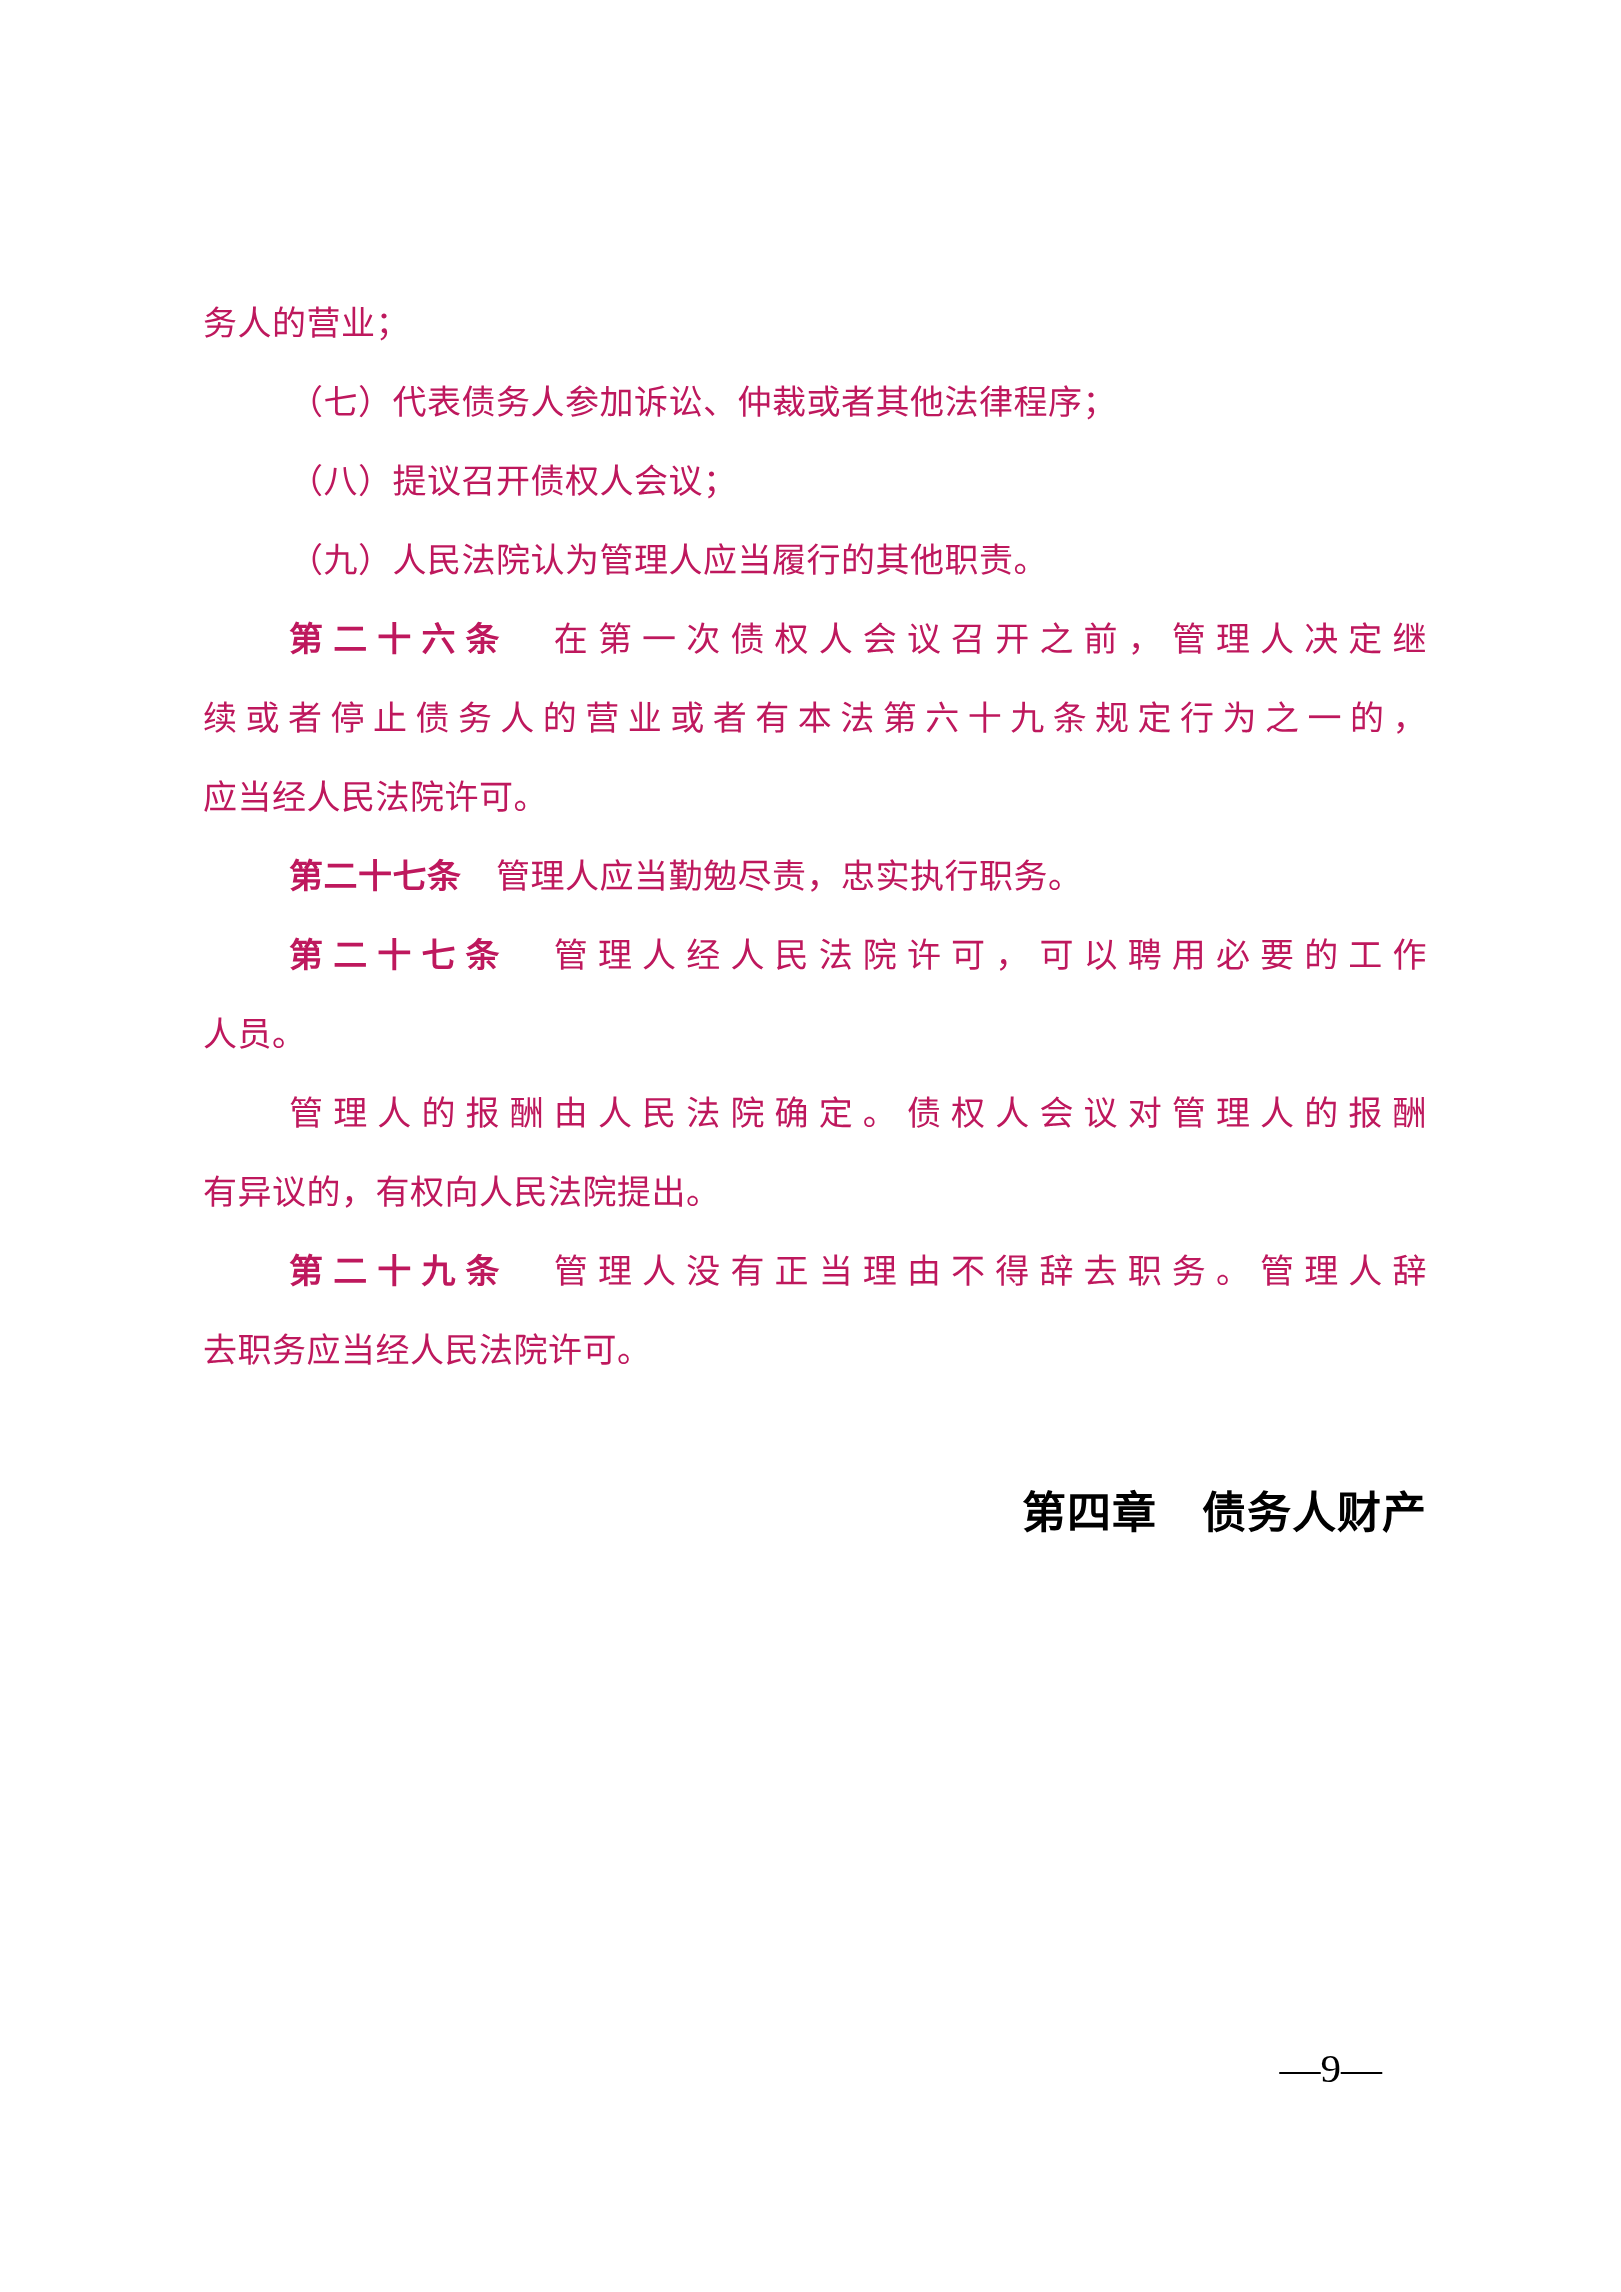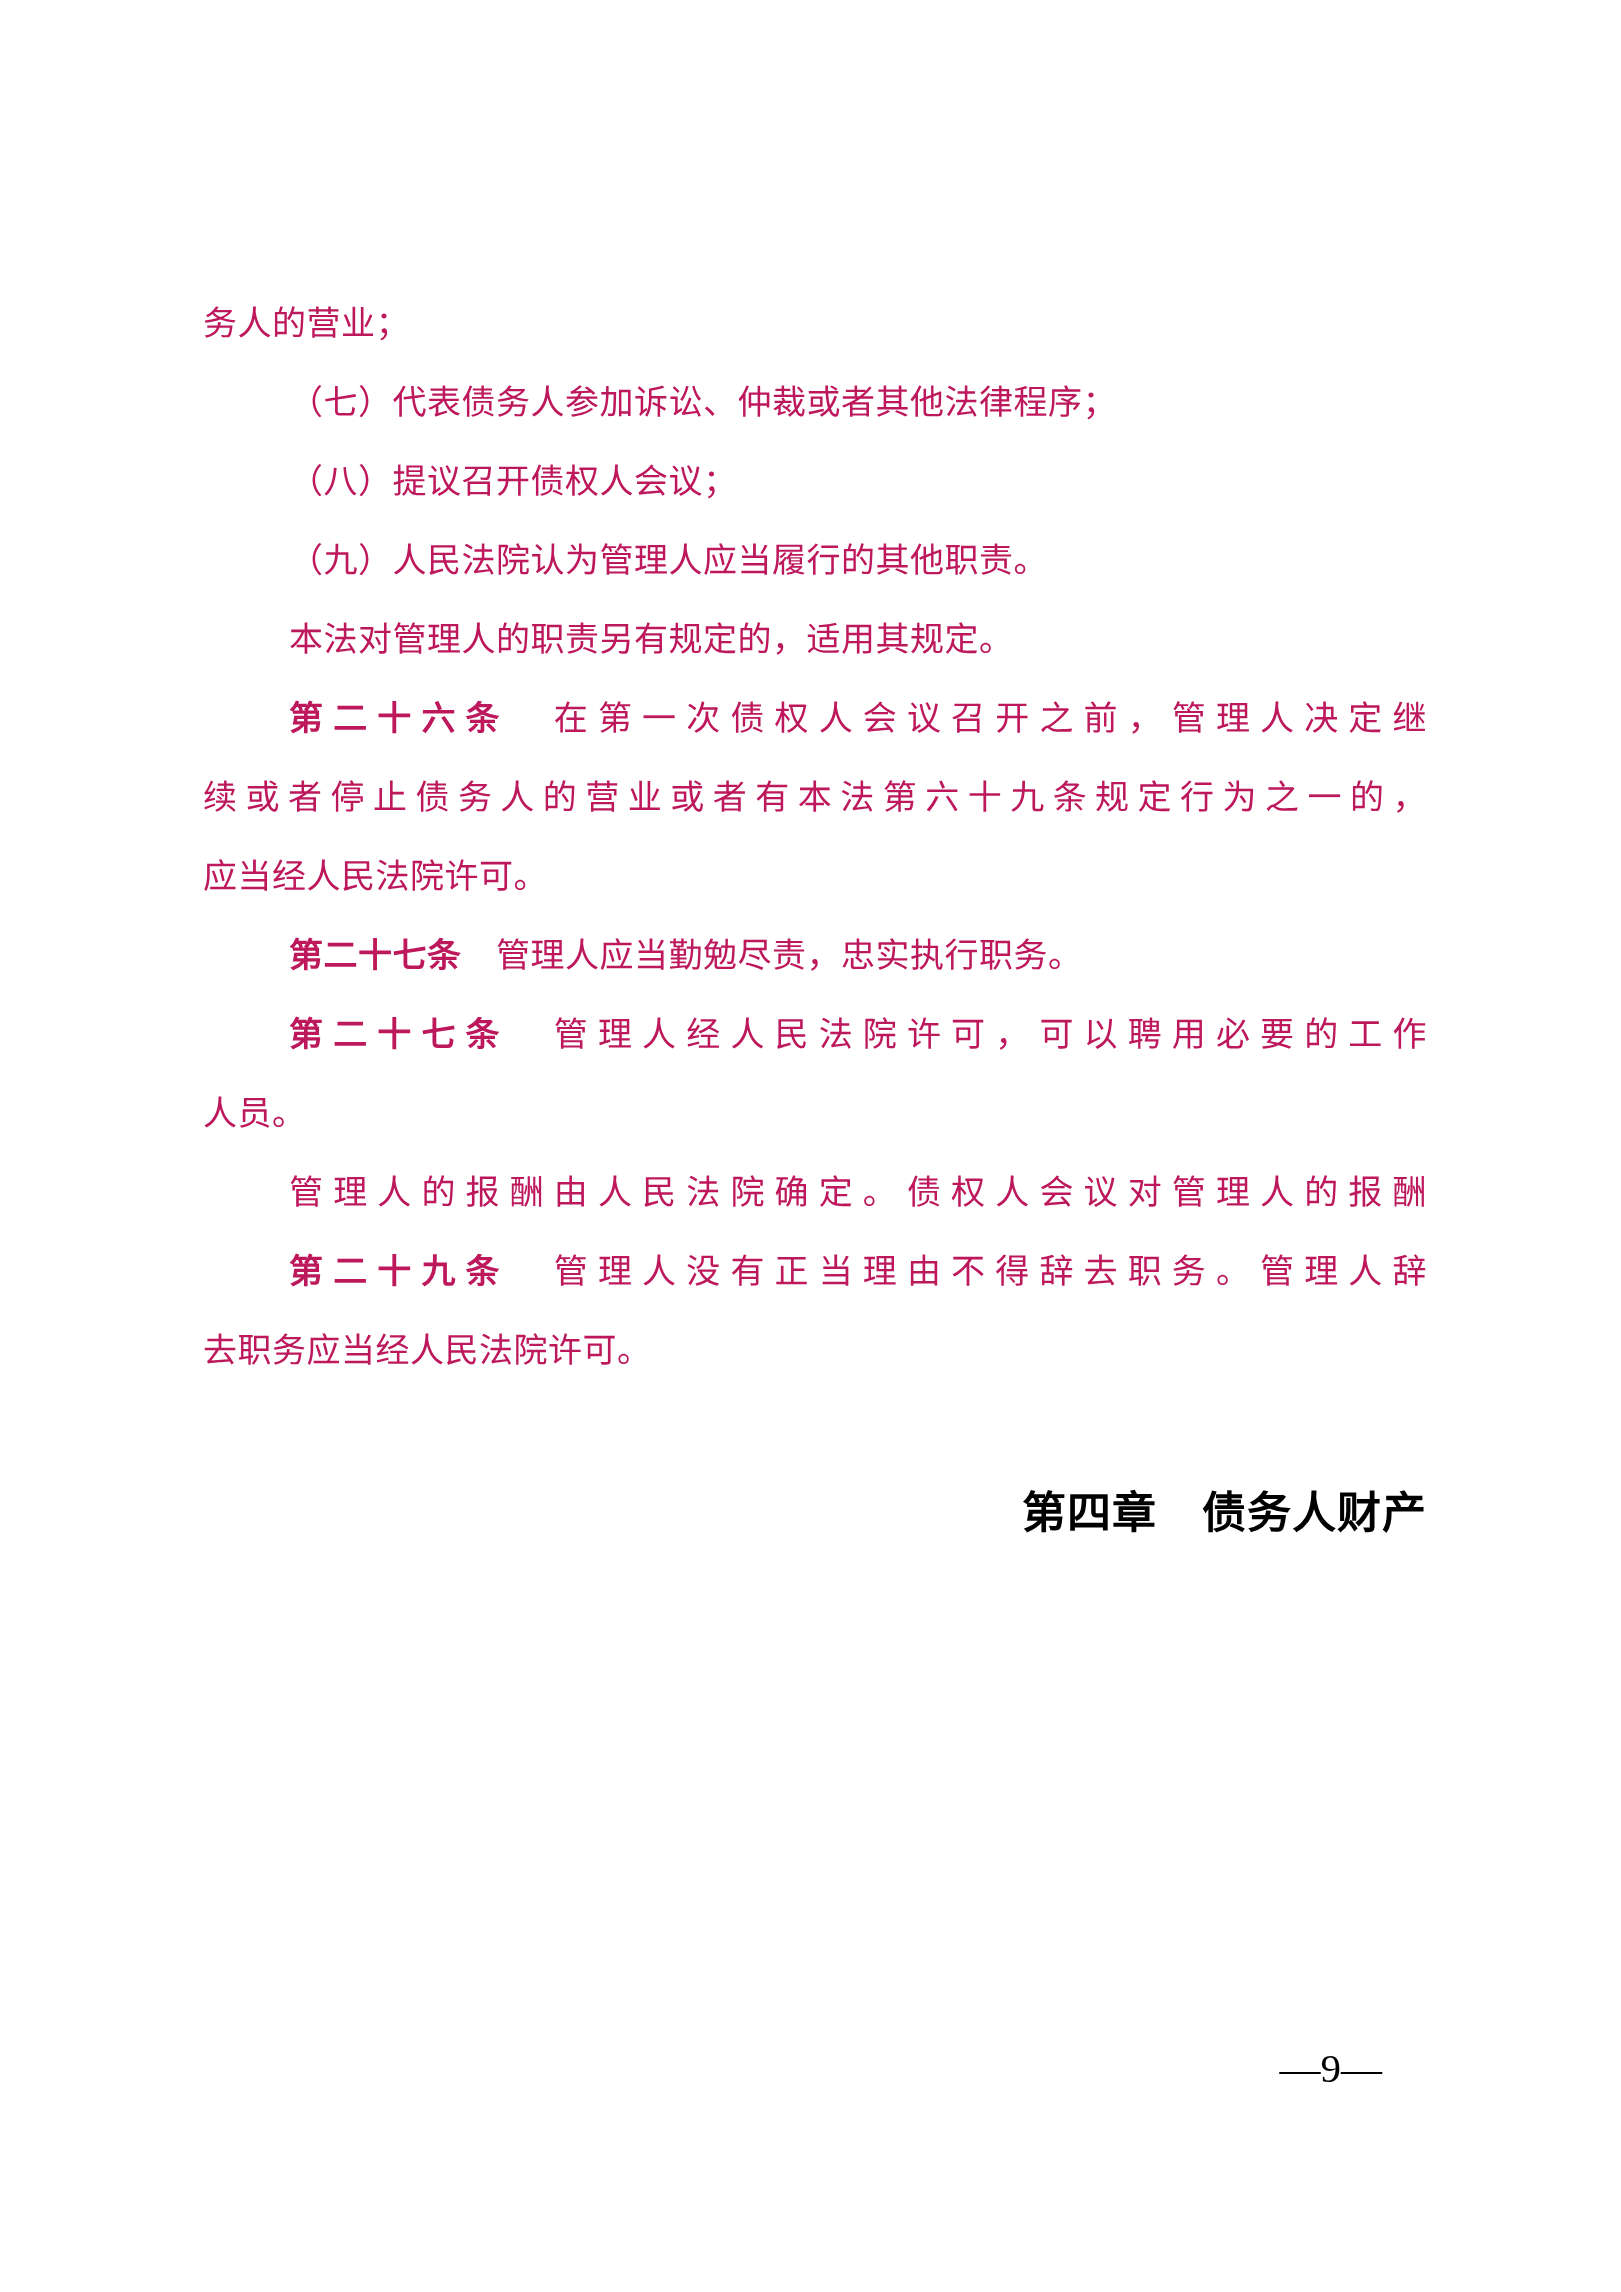--- a/index.html
+++ b/index.html
@@ -70,28 +70,28 @@
 </head>
 <body>
 
 <div class="page">
   <div class="doc-body">
     <div>
         <div class="line"><span class="seg">务人的营业；</span></div>
         <div class="line indent"><span class="seg">（七）代表债务人参加诉讼、仲裁或者其他法律程序；</span></div>
         <div class="line indent"><span class="seg">（八）提议召开债权人会议；</span></div>
         <div class="line indent"><span class="seg">（九）人民法院认为管理人应当履行的其他职责。</span></div>
-        <div class="line indent"><span class="seg">本法对管理人的职责另有规定的，适用其规定。</span></div>
         <div class="line indent justify"><span class="seg-bold">第二十六条</span><span class="seg">　在第一次债权人会议召开之前，管理人决定继</span></div>
         <div class="line justify"><span class="seg">续或者停止债务人的营业或者有本法第六十九条规定行为之一的，</span></div>
         <div class="line"><span class="seg">应当经人民法院许可。</span></div>
         <div class="line indent"><span class="seg-bold">第二十七条</span><span class="seg">　管理人应当勤勉尽责，忠实执行职务。</span></div>
         <div class="line indent justify"><span class="seg-bold">第二十七条</span><span class="seg">　管理人经人民法院许可，可以聘用必要的工作</span></div>
         <div class="line"><span class="seg">人员。</span></div>
         <div class="line indent justify"><span class="seg">管理人的报酬由人民法院确定。债权人会议对管理人的报酬</span></div>
+        <div class="line"><span class="seg">有异议的，有权向人民法院提出。</span></div>
         <div class="line indent justify"><span class="seg-bold">第二十九条</span><span class="seg">　管理人没有正当理由不得辞去职务。管理人辞</span></div>
         <div class="line"><span class="seg">去职务应当经人民法院许可。</span></div>
       </div>
 
     <div class="chapter-heading">第四章　债务人财产</div>
 
   </div>
 
   <div class="page-number">—9—</div>
 </div>

